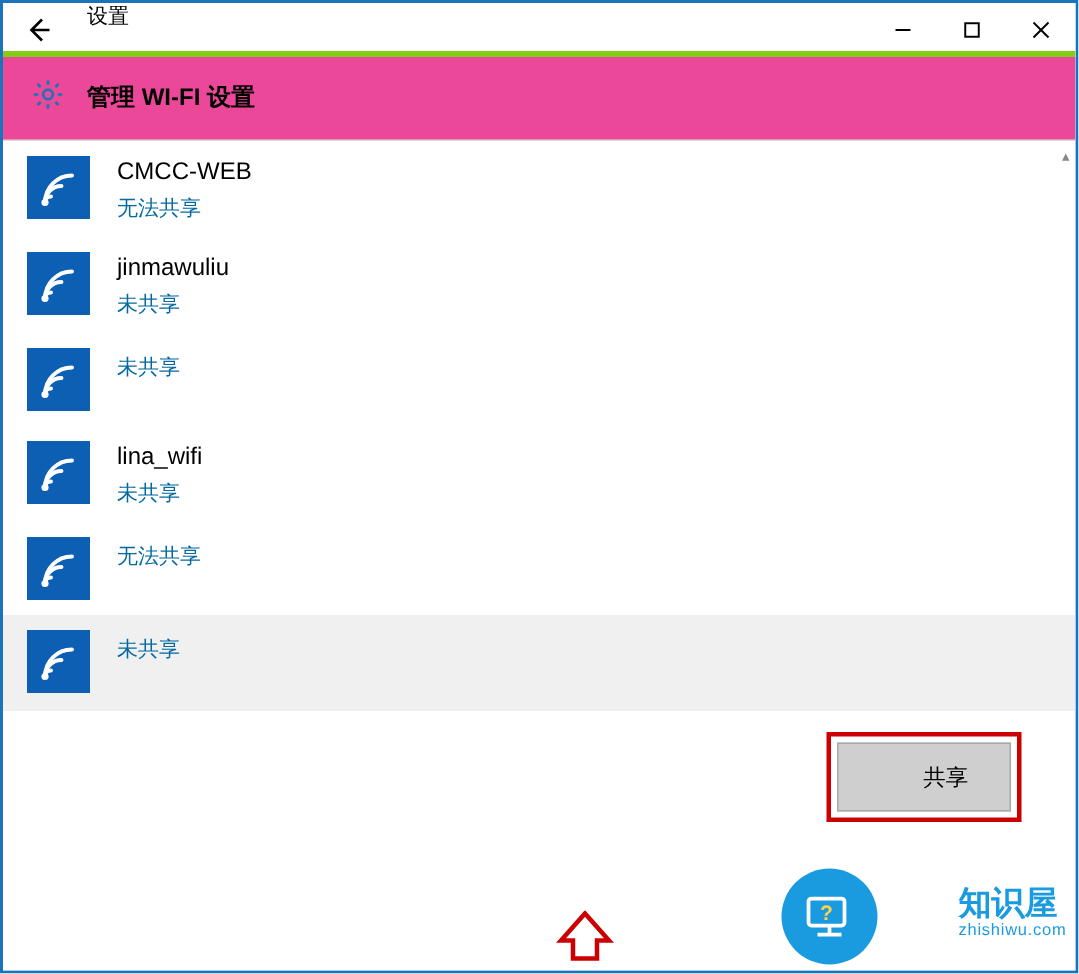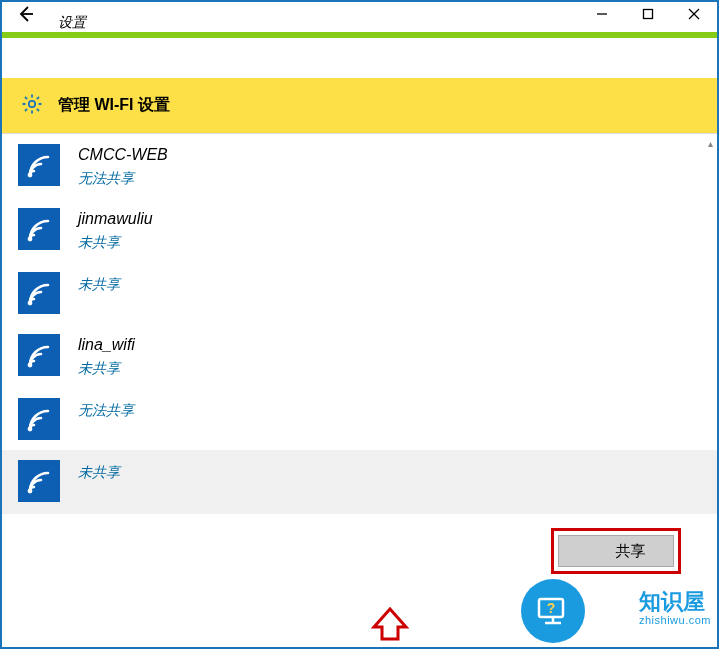--- a/index.html
+++ b/index.html
@@ -1,43 +1,43 @@
 <!DOCTYPE html>
 <html><head>
 <meta charset="utf-8">
 <style>
 * { margin: 0; padding: 0; box-sizing: border-box; }
 html, body { width: 719px; height: 649px; font-family: "Microsoft YaHei", "Segoe UI", sans-serif; background: #fff; }
 .outer-border { width: 719px; height: 649px; border: 2px solid #1a74ba; position: relative; overflow: hidden; }
 .window { width: 100%; height: 100%; background: #fff; display: flex; flex-direction: column; }
 
 
-.titlebar { height: 36px; background: #fff; display: flex; align-items: flex-end; border-bottom: 6px solid #84cc16; font-style: italic; }
+.titlebar { height: 36px; background: #fff; display: flex; align-items: flex-start; border-bottom: 4px solid #84cc16; }
 .back-btn { width: 48px; height: 36px; display: flex; align-items: center; justify-content: center; cursor: pointer; }
 .title-text { flex: 1; padding-left: 8px; font-size: 14px; color: #000; }
 .win-controls { display: flex; }
 .win-btn { width: 46px; height: 36px; display: flex; align-items: center; justify-content: center; cursor: pointer; font-size: 14px; }
 
 
-.page-header { height: 56px; background: #fde047; display: flex; align-items: center; padding: 0 18px; border-bottom: 1px solid #dcdcdc; margin-top: 40px; }
+.page-header { height: 56px; background: #ec4899; display: flex; align-items: center; padding: 0 18px; border-bottom: 1px solid #dcdcdc; }
 .gear-wrap { margin-right: 14px; }
 .page-title { font-size: 16px; font-weight: 600; color: #000; }
 
 
 .list-area { flex: 1; overflow-y: auto; position: relative; }
 .wifi-row { display: flex; padding: 10px 16px; align-items: flex-start; cursor: default; }
 .wifi-row.selected { background: #f0f0f0; padding-bottom: 12px; }
 .wifi-icon { width: 42px; height: 42px; background: #0d5fb3; display: flex; align-items: center; justify-content: center; margin-right: 18px; flex-shrink: 0; }
-.wifi-text { display: flex; flex-direction: column; font-style: italic; }
+.wifi-text { display: flex; flex-direction: column; }
 .wifi-name { font-size: 16px; color: #000; line-height: 22px; }
 .wifi-status { font-size: 14px; color: #0369a1; line-height: 20px; margin-top: 2px; }
 
 
 .btn-row { display: flex; justify-content: flex-end; padding: 14px 36px 16px 0; gap: 14px; }
-.action-btn { width: 116px; height: 32px; background: #cfcfcf; border: 1px solid #a8a8a8; font-size: 15px; cursor: pointer; font-family: inherit; display: flex; align-items: center; justify-content: center; padding-left: 29px; }
+.action-btn { width: 116px; height: 46px; background: #cfcfcf; border: 1px solid #a8a8a8; font-size: 15px; cursor: pointer; font-family: inherit; display: flex; align-items: center; justify-content: center; padding-left: 29px; }
 .highlight-box { border: 3px solid #cc0000; padding: 4px; display: inline-flex; }
 
 
 .arrow-up { position: absolute; left: 368px; bottom: 6px; pointer-events: none; }
 
 
 .site-logo { position: absolute; right: 6px; bottom: 4px; display: flex; align-items: center; }
 .logo-badge { width: 64px; height: 64px; background: #1a9be0; border-radius: 50%; display: flex; align-items: center; justify-content: center; margin-right: 6px; position: relative; }
 .logo-text-block { display: flex; flex-direction: column; padding-bottom: 6px; margin-left: 48px; }
 .logo-cn { font-size: 22px; font-weight: 700; color: #1a9be0; line-height: 24px; }

